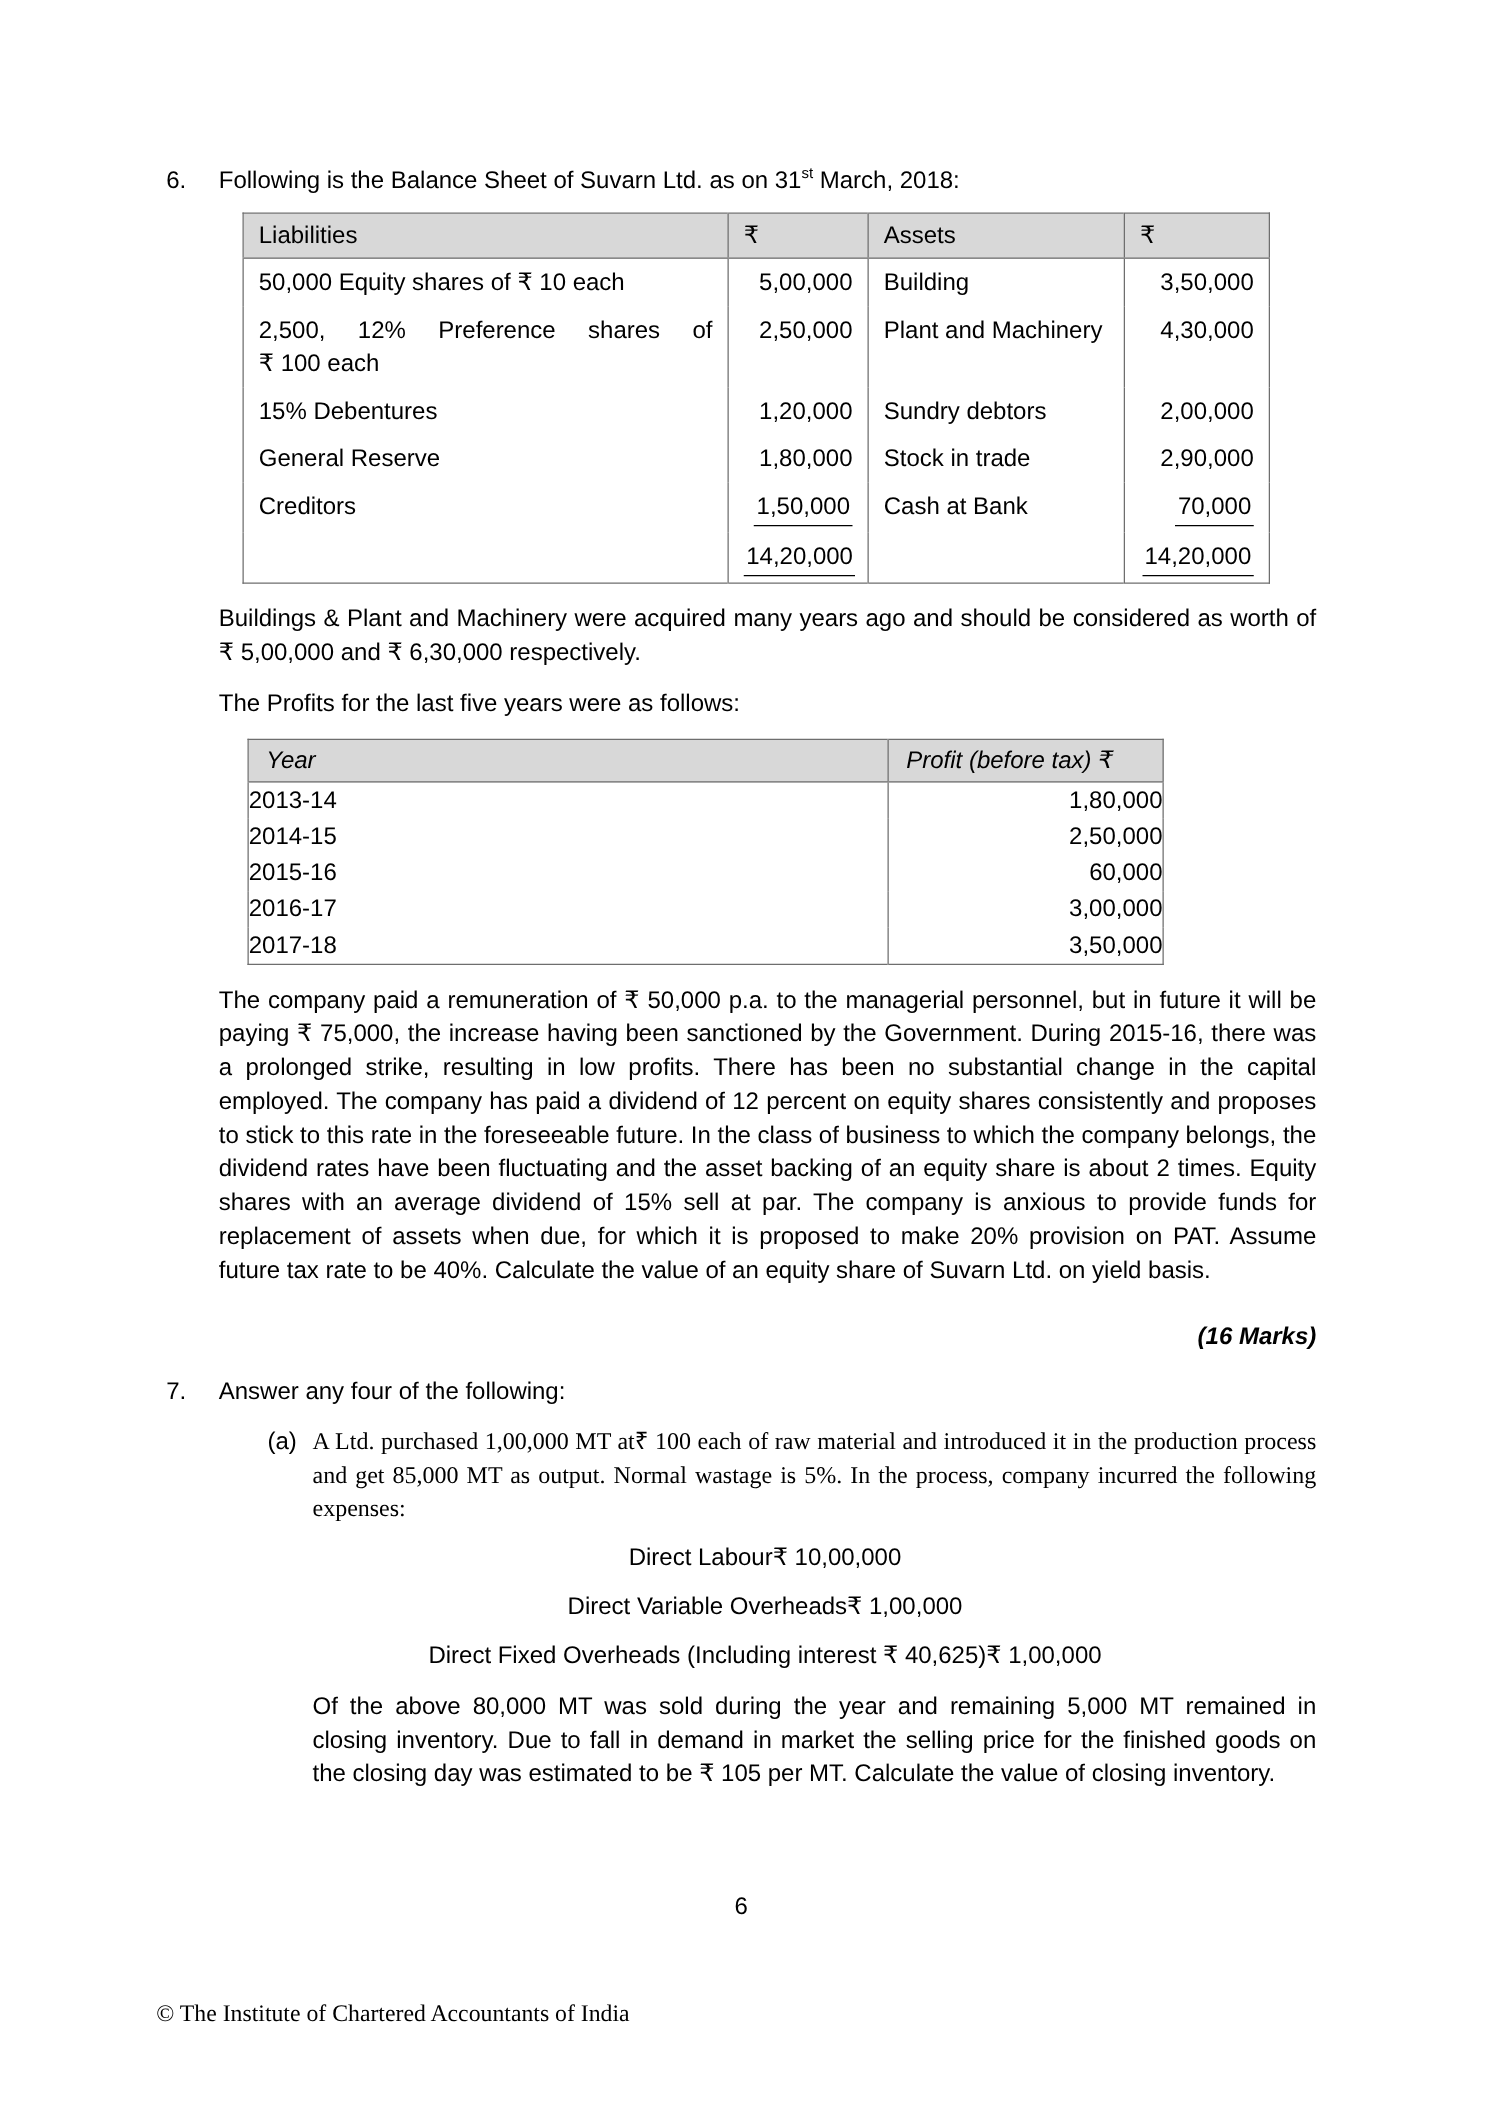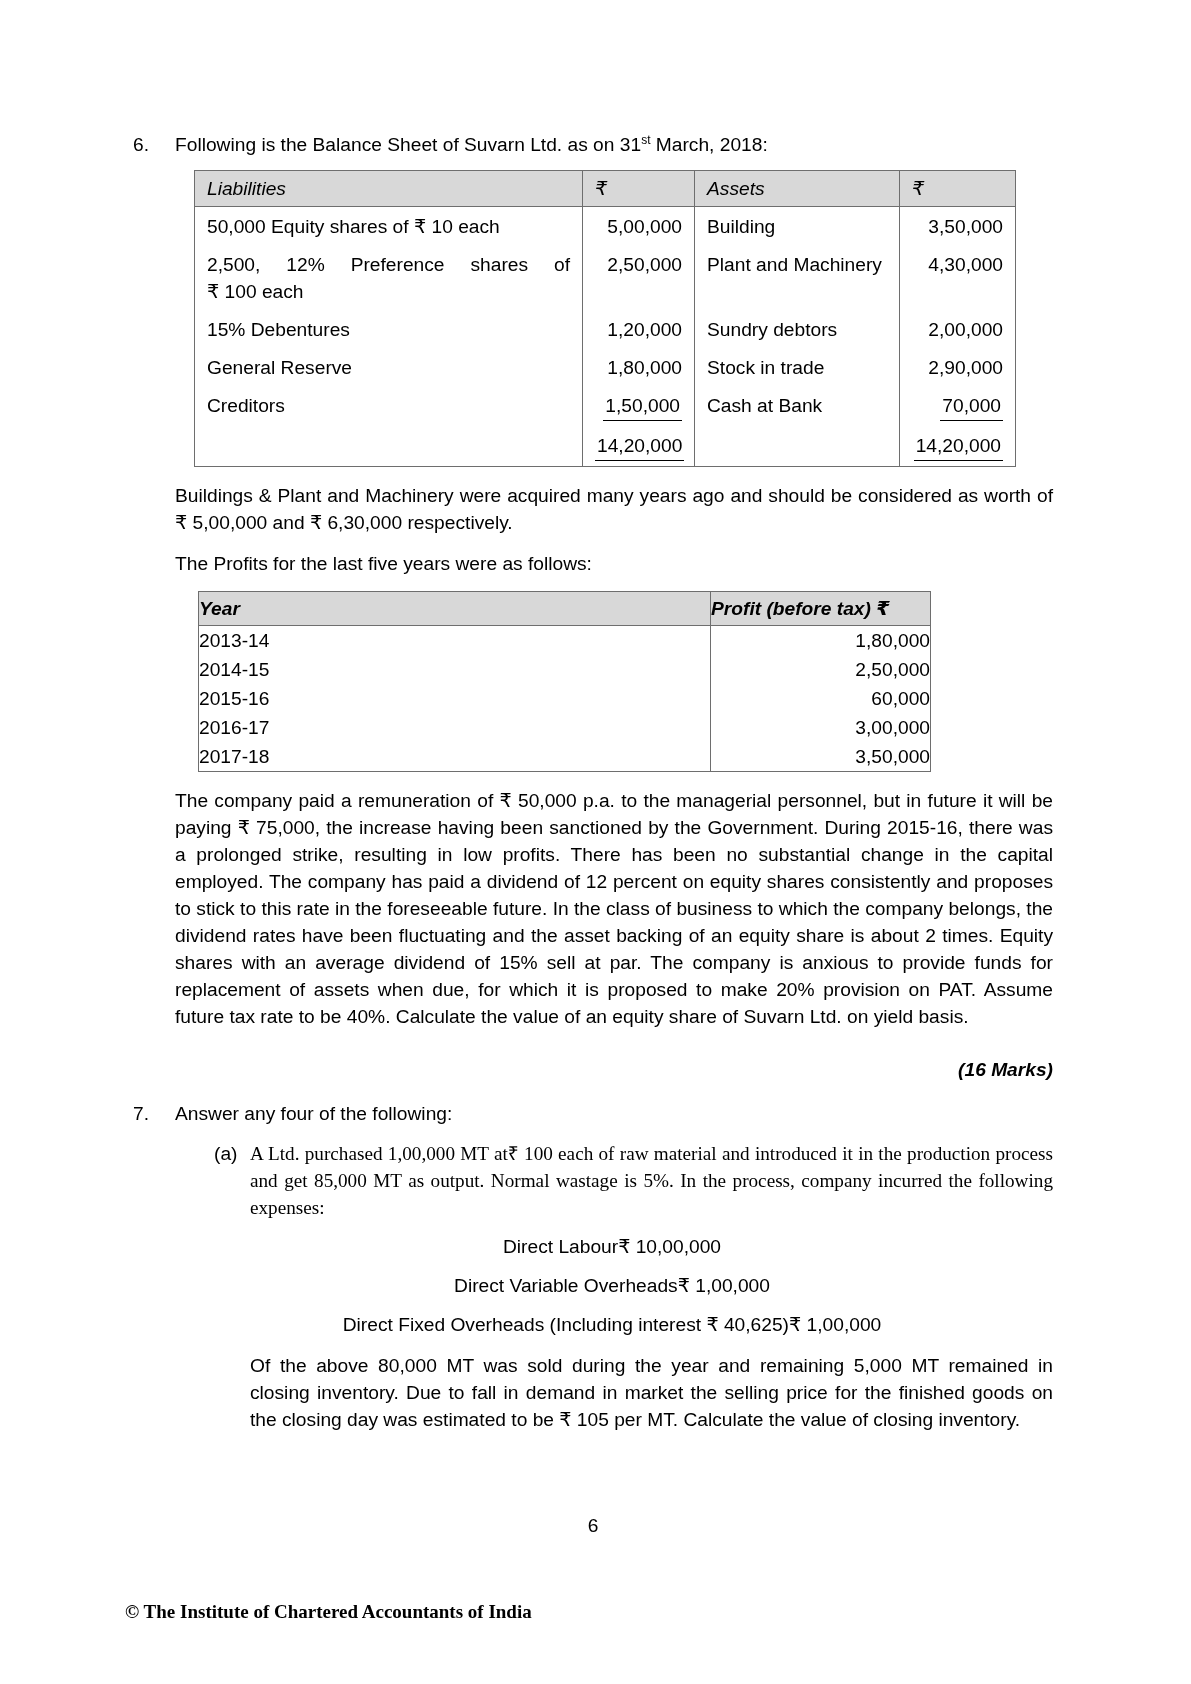--- a/index.html
+++ b/index.html
@@ -17,34 +17,34 @@
   .qnum { flex:0 0 42px; }
   .q7 { margin-top:17px; }
   sup { font-size:12px; line-height:0; vertical-align:super; }
 
   table { border-collapse:collapse; table-layout:fixed; }
 
   
   .bs { width:821px; margin:12px 0 0 61px; border:1.5px solid #6e6e6e; }
   .bs th, .bs td { vertical-align:top; }
   .bs th {
-    background:#d8d8d8; font-style:italic; font-weight:normal;
+    background:#d8d8d8; font-weight:normal;
     text-align:left; padding:4px 12px; border-bottom:1.5px solid #6e6e6e;
   }
   .bs td { padding:6px 12px 5px 12px; }
   .bs th + th, .bs td + td { border-left:1.5px solid #6e6e6e; }
   .num { text-align:right; }
   .u { display:inline-block; border-bottom:1.5px solid #000; padding:0 2px 1px 2px; }
   .pref-l1 { display:block; text-align:justify; text-align-last:justify; }
 
   
   .pt { width:732px; margin:14px 0 0 65px; border:1.5px solid #6e6e6e; }
   .pt th {
-    background:#d8d8d8; font-style:italic; font-weight:bold;
-    text-align:left; padding:3px 0; border-bottom:1.5px solid #6e6e6e;
+    background:#d8d8d8; font-style:italic; font-weight:normal;
+    text-align:left; padding:3px 14px; border-bottom:1.5px solid #6e6e6e;
   }
   .pt td { padding:1px 0; }
   .pt th + th, .pt td + td { border-left:1.5px solid #6e6e6e; }
 
   .note, .para { margin:15px 4px 0 42px; width:878px; }
   .note2 { margin-top:14px; }
   .just { text-align:justify; }
 
   .marks { margin-top:26px; text-align:right; font-weight:bold; font-style:italic; }
 
@@ -52,21 +52,21 @@
   .palabel { flex:0 0 36px; }
   .patext { width:803px;font-family:Liberation Serif, serif; }
 
   .exp { display:flex; justify-content:center; width:724px; margin:12px 0 0 117px; }
   .closing { margin:14px 0 0 117px; width:803px; }
 
   .pageno { position:absolute; left:133px; top:1512px; width:920px; text-align:center; }
   .footer {
     position:absolute; left:125px; top:1598px;
     font-family:"Liberation Serif","DejaVu Serif",serif;
-    font-weight:bold; font-size:19px;
+    font-weight:normal; font-size:19px;
   }
 </style>
 </head>
 <body>
 
 <div class="content">
 
   <div class="qrow">
     <span class="qnum">6.</span>
     <span><span>Following is the Balance Sheet of Suvarn Ltd. as on 31</span><sup>st</sup><span> March, 2018:</span></span>

